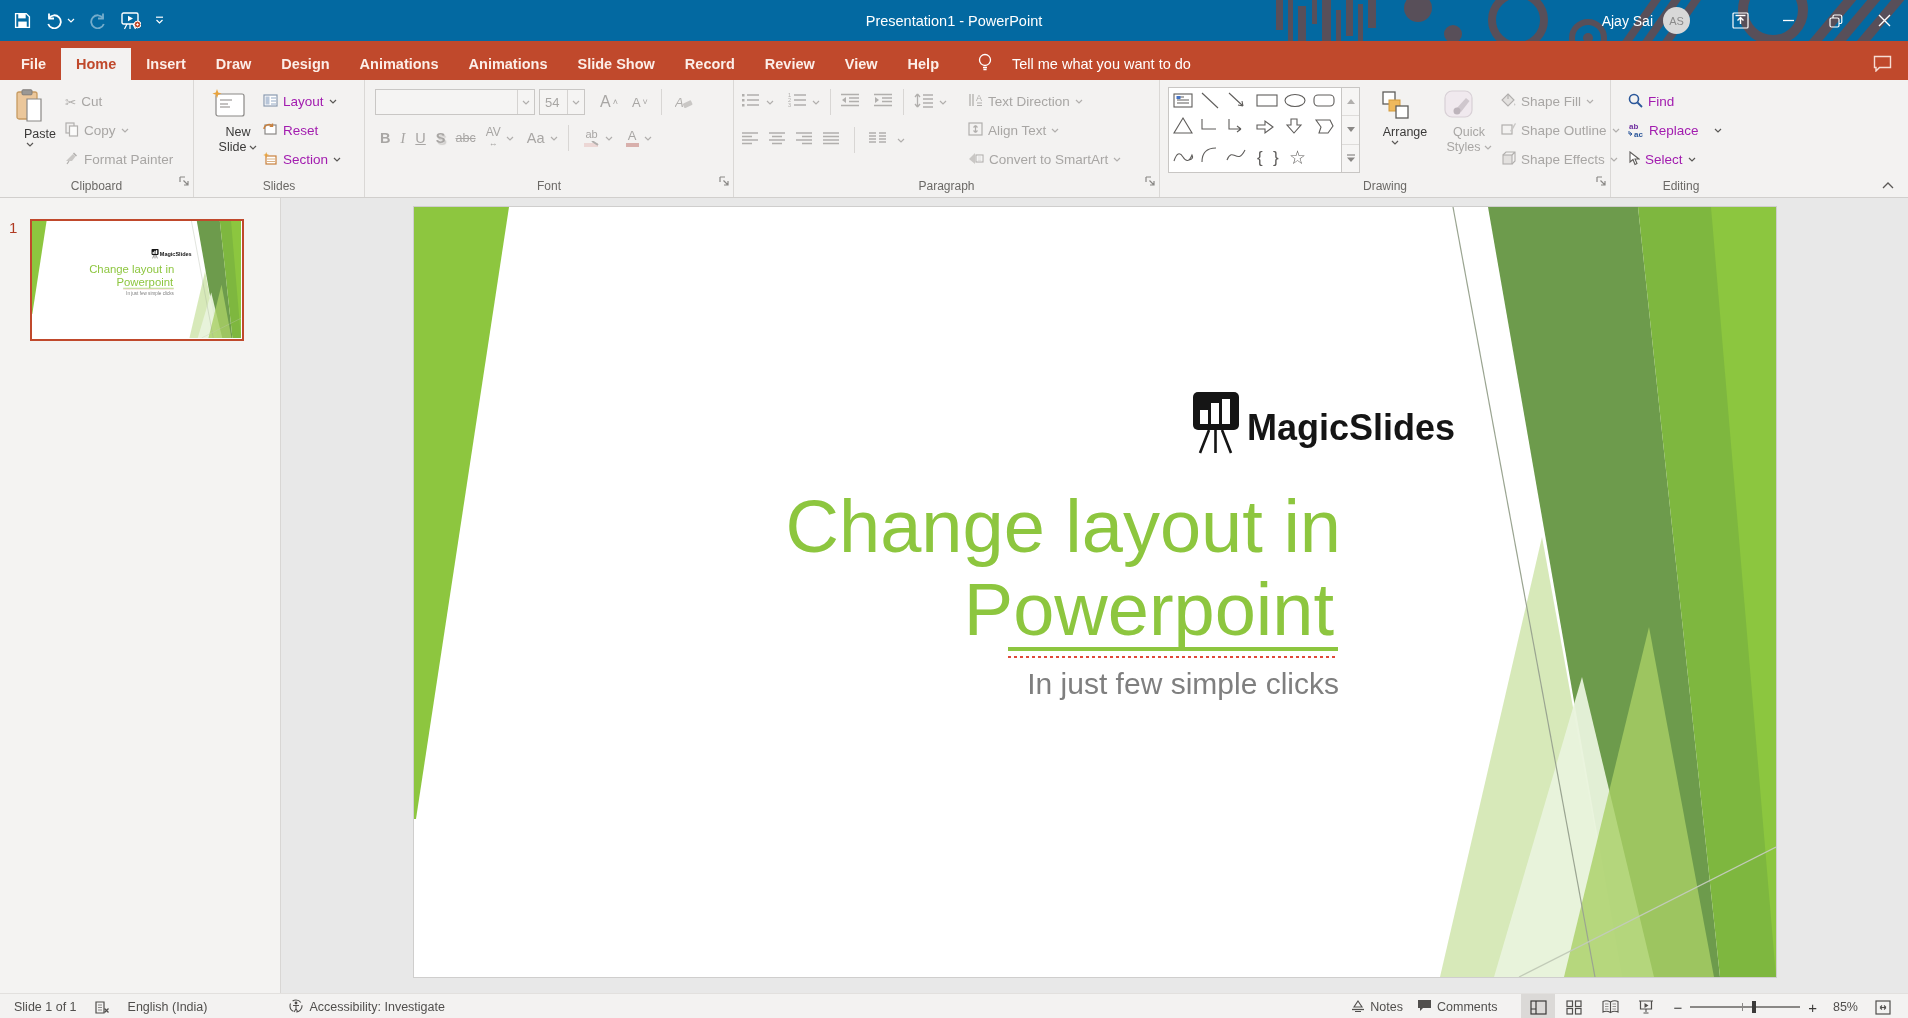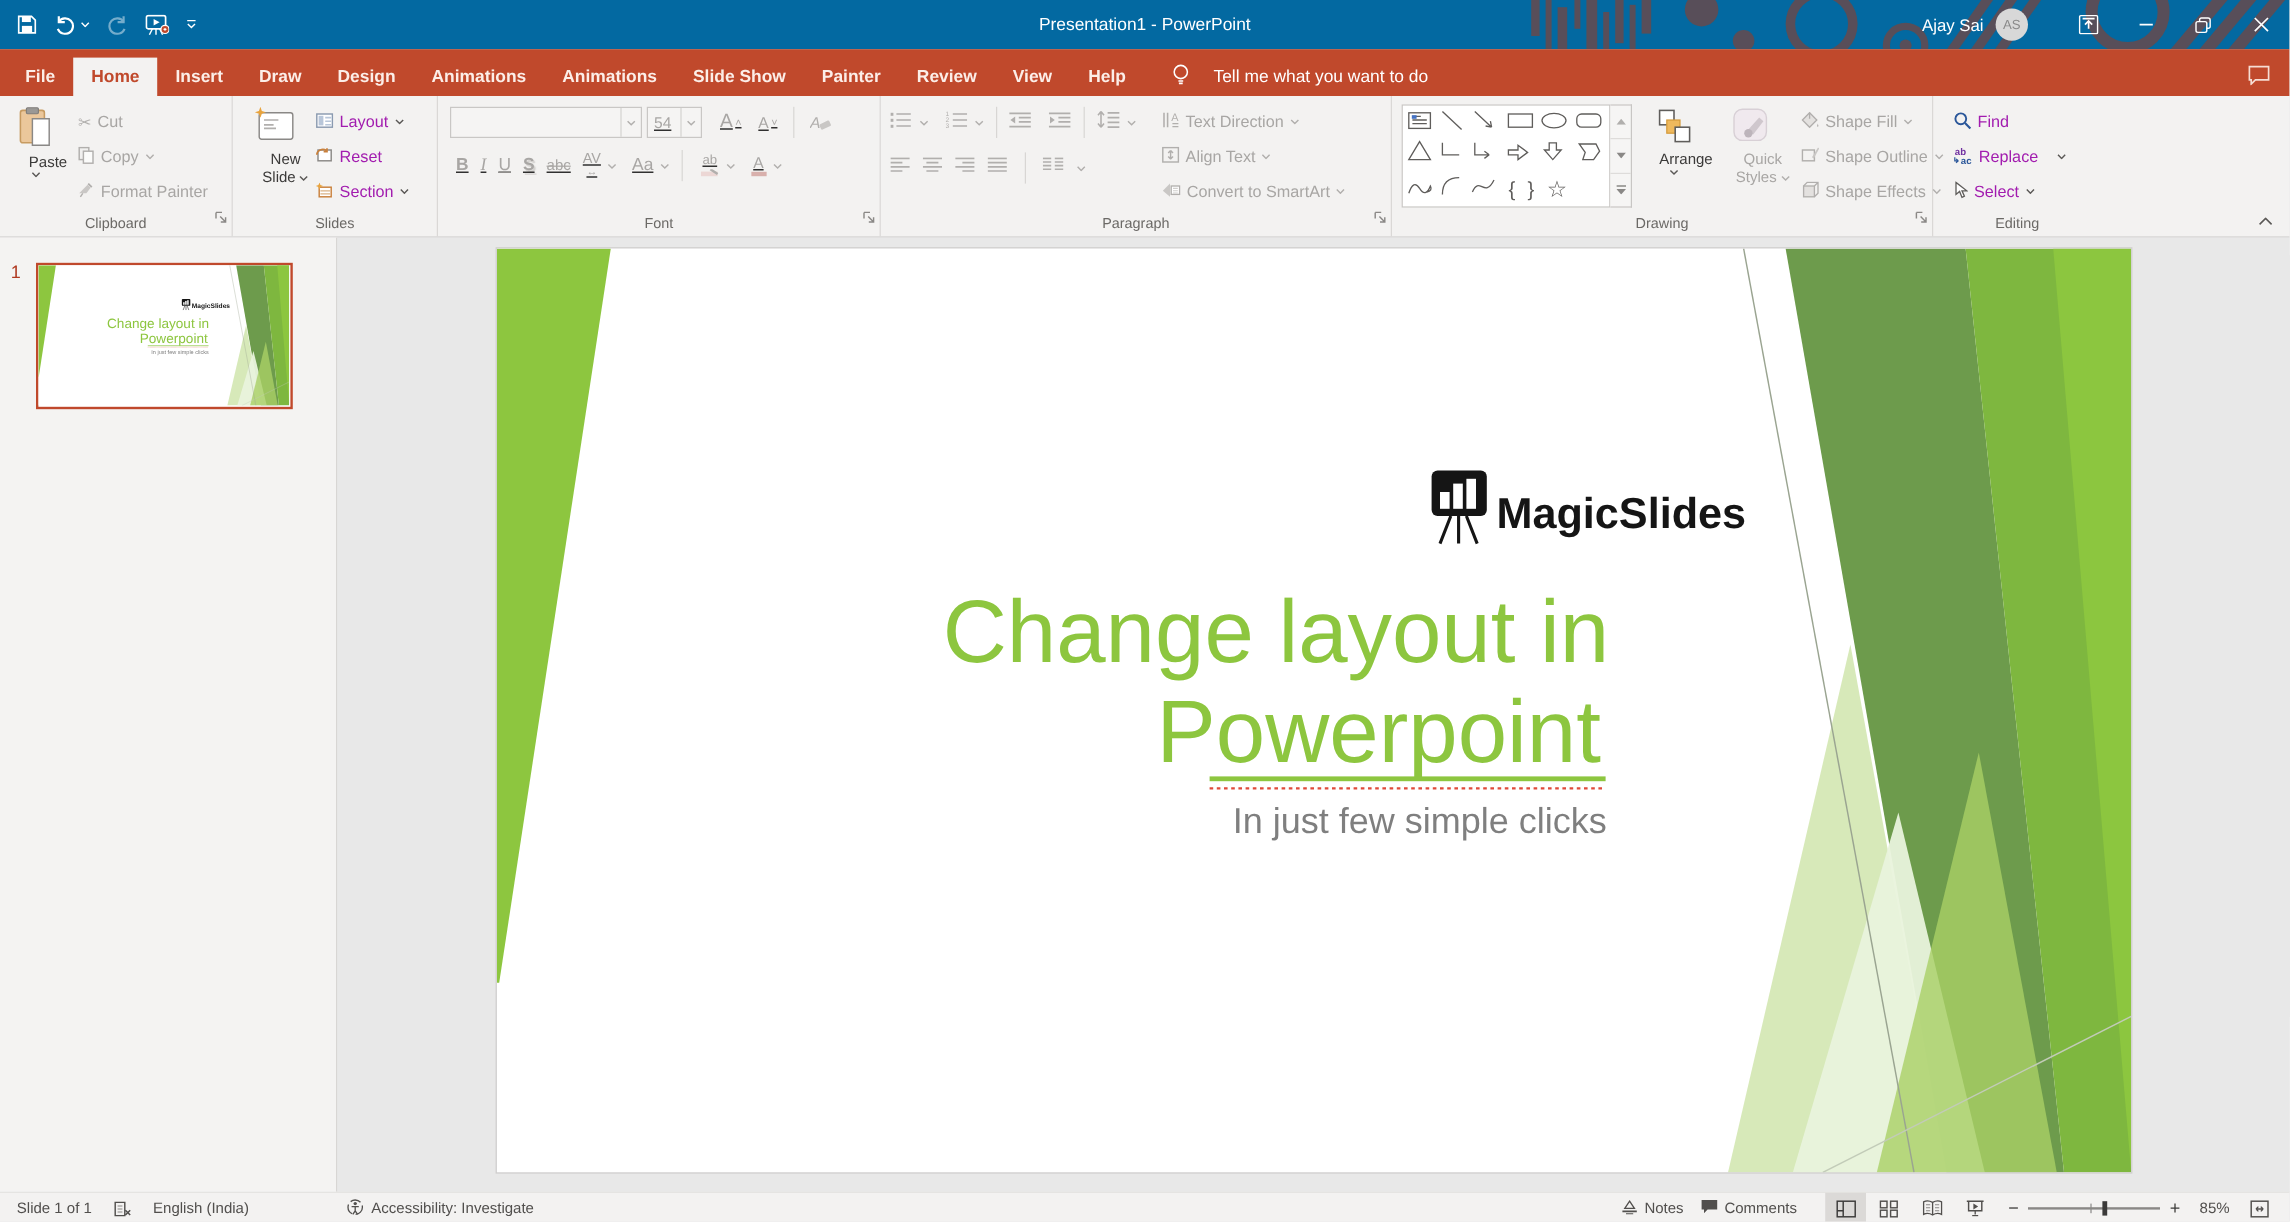--- a/index.html
+++ b/index.html
@@ -175,21 +175,21 @@
 
   <div class="tabrow">
     <div class="tab">File</div>
     <div class="tab active">Home</div>
     <div class="tab">Insert</div>
     <div class="tab">Draw</div>
     <div class="tab">Design</div>
     <div class="tab">Animations</div>
     <div class="tab">Animations</div>
     <div class="tab">Slide Show</div>
-    <div class="tab">Painter</div>
+    <div class="tab">Record</div>
     <div class="tab">Review</div>
     <div class="tab">View</div>
     <div class="tab">Help</div>
     <div class="tellme">
       <span>
         <svg width="14" height="19" viewBox="0 0 14 19">
             <circle cx="7" cy="7" r="5.5" fill="none" stroke="#fff" stroke-width="1.3"></circle>
             <path d="M5 14.5 h4 M5.4 16.5 h3.2" stroke="#fff" stroke-width="1.3"></path>
           </svg>
       </span>
@@ -313,21 +313,21 @@
             <svg class="chev" width="8" height="5" viewBox="0 0 8 5">
                 <polyline points="1,1 4,4 7,1" fill="none" stroke="#5a5856" stroke-width="1.2"></polyline>
               </svg>
           </div>
         </div>
       </div>
       <div class="rgroup-label"><span>Slides</span></div>
     </div>
 
     <div class="rgroup" style="width:368px;">
-      <div class="rgroup-content" style="flex-direction:column;padding-left:10px;gap:6px;text-decoration:underline;">
+      <div class="rgroup-content" style="flex-direction:column;padding-left:10px;gap:6px;">
         <div class="fontrow">
           <div class="combo" style="width:158px;">
             <span class="cval"></span>
             <span class="cdrop">
                 <svg class="chev" width="8" height="5" viewBox="0 0 8 5">
                   <polyline points="1,1 4,4 7,1" fill="none" stroke="#b1afad" stroke-width="1.2"></polyline>
                 </svg>
               </span>
           </div>
           <div class="combo" style="width:44px;">

